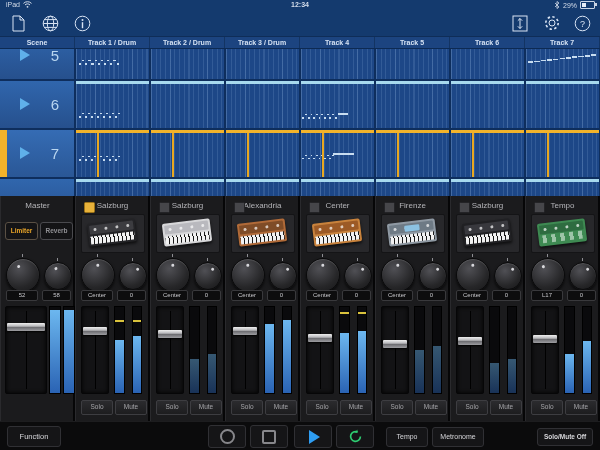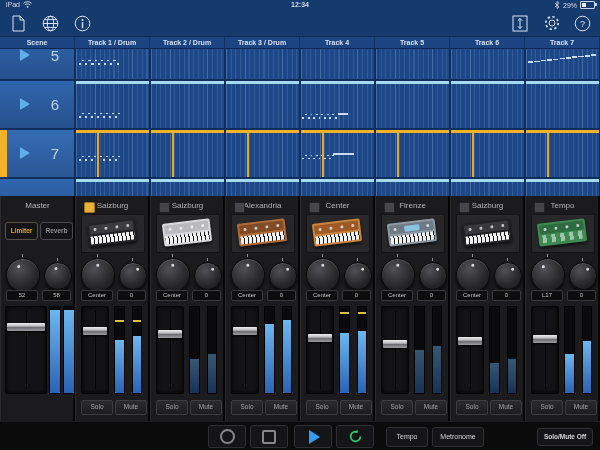--- a/index.html
+++ b/index.html
@@ -684,20 +684,21 @@
         </div>
         <div class="meter" style="left: 56px; width: 8px;">
           <div class="mfill" style="height: 60%;"></div>
         </div>
         <div class="smbtn" style="left: 5px;">Solo</div>
         <div class="smbtn" style="left: 39px;">Mute</div>
       </div>
     </div>
 
   <div id="bottombar">
+    <div class="bbtn" style="left:7px;top:4px;width:54px;height:21px;font-size:7.5px;line-height:19px">Function</div>
     <div class="bbtn" style="left:208px;top:3px;width:38px;height:23px">
       <span class="ticon">
           <span class="rec-circle"></span>
         </span>
     </div>
     <div class="bbtn" style="left:250px;top:3px;width:38px;height:23px">
       <span class="ticon">
           <span class="stop-square"></span>
         </span>
     </div>

